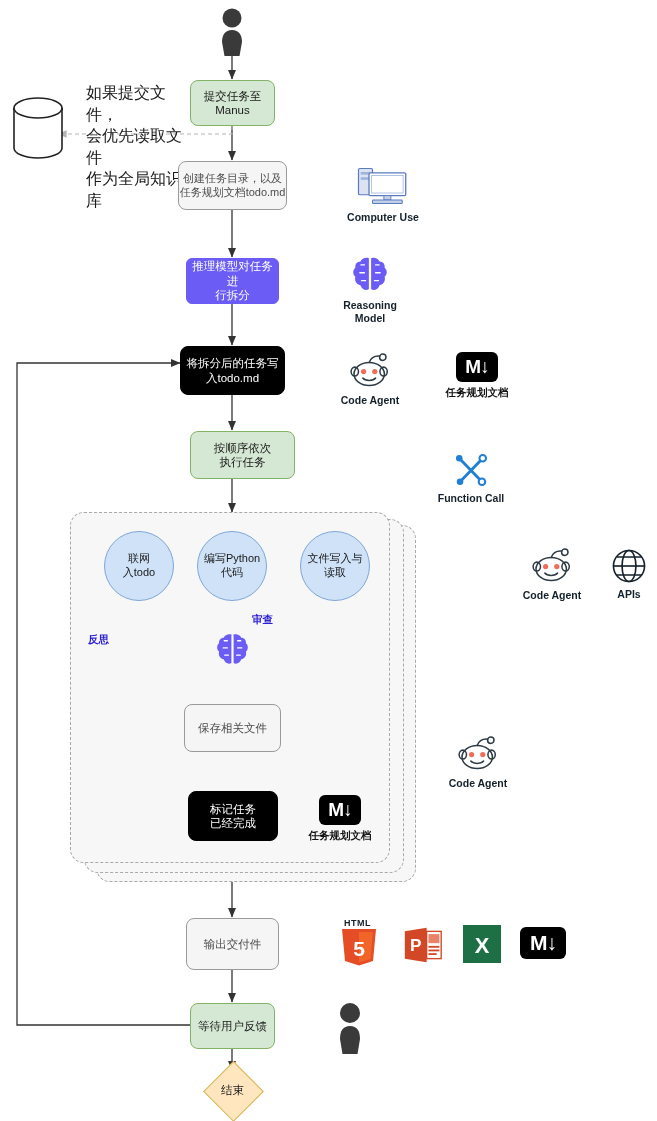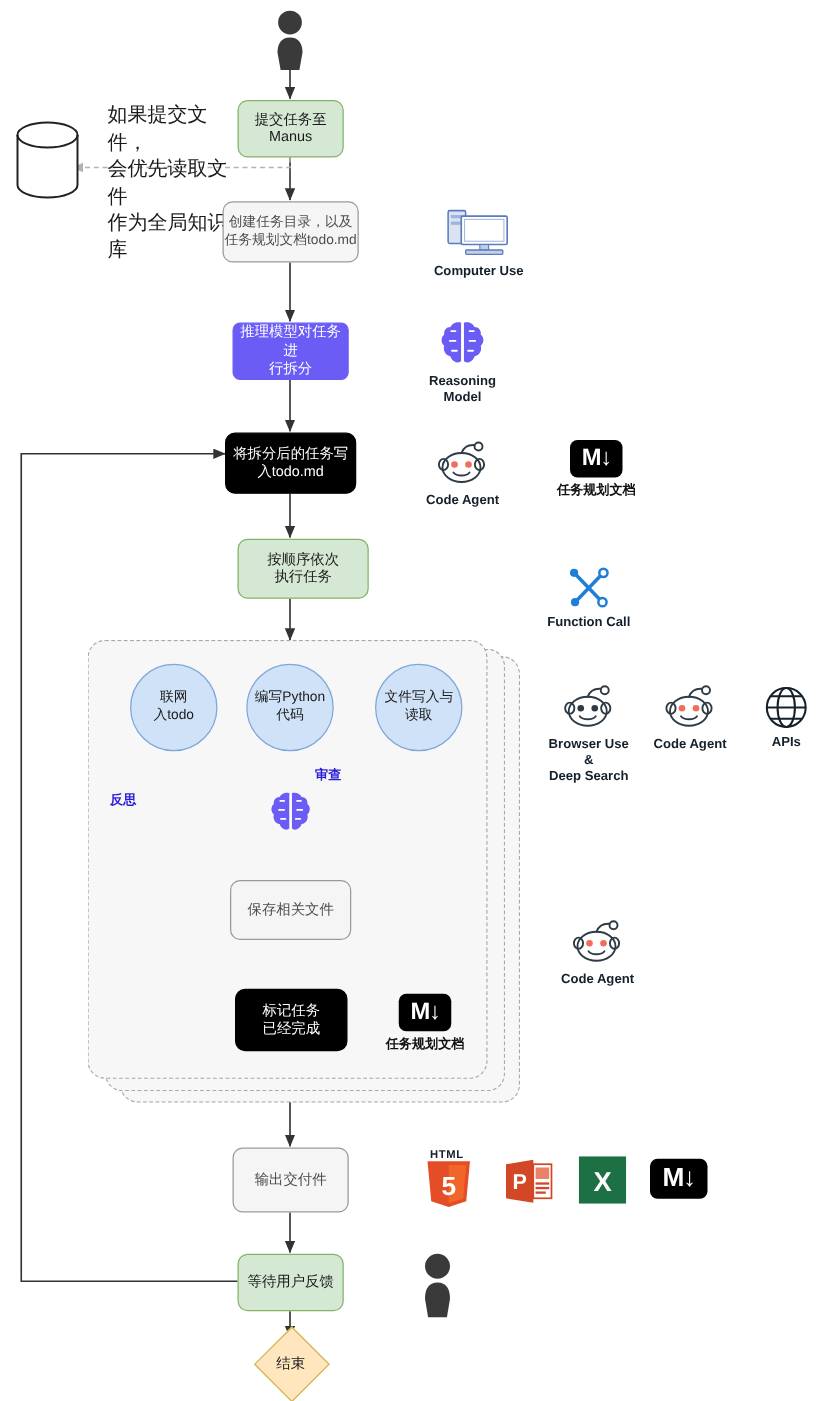--- a/index.html
+++ b/index.html
@@ -237,37 +237,20 @@
         <path d="M39,8 L10,38"></path>
       </g>
       <circle cx="9" cy="8" r="4.2" fill="#1f7fd4"></circle>
       <circle cx="39" cy="8" r="4.2" fill="#fff" stroke="#1f7fd4" stroke-width="2.6"></circle>
       <circle cx="10" cy="38" r="4.2" fill="#1f7fd4"></circle>
       <circle cx="38" cy="38" r="4.2" fill="#fff" stroke="#1f7fd4" stroke-width="2.6"></circle>
     </svg>
     <div class="iconcap">Function Call</div>
   </div>
 
-  <div class="iconwrap" style="left:431px;top:545px;width:80px;">
-    <svg width="48" height="40" viewBox="0 0 60 50">
-      <g fill="none" stroke="#2e3b45" stroke-width="1.9" stroke-linecap="round">
-        <ellipse cx="29" cy="30" rx="19" ry="14.5"></ellipse>
-        <circle cx="46" cy="9" r="4"></circle>
-        <path d="M29,15.5 C31,10 35,7 42,7.5"></path>
-        <ellipse cx="11" cy="27" rx="4.6" ry="5.6"></ellipse>
-        <ellipse cx="47" cy="27" rx="4.6" ry="5.6"></ellipse>
-        <path d="M21,35 C24,39 34,39 37,35"></path>
-      </g>
-      <circle cx="22" cy="27" r="3.3" fill="#2e3b45"></circle>
-      <circle cx="36" cy="27" r="3.3" fill="#2e3b45"></circle>
-    </svg>
-    <div class="iconcap">Browser Use
-&amp;
-Deep Search</div>
-  </div>
 
   <div class="iconwrap" style="left:518px;top:545px;width:68px;">
     <svg width="48" height="40" viewBox="0 0 60 50">
       <g fill="none" stroke="#2e3b45" stroke-width="1.9" stroke-linecap="round">
         <ellipse cx="29" cy="30" rx="19" ry="14.5"></ellipse>
         <circle cx="46" cy="9" r="4"></circle>
         <path d="M29,15.5 C31,10 35,7 42,7.5"></path>
         <ellipse cx="11" cy="27" rx="4.6" ry="5.6"></ellipse>
         <ellipse cx="47" cy="27" rx="4.6" ry="5.6"></ellipse>
         <path d="M21,35 C24,39 34,39 37,35"></path>

